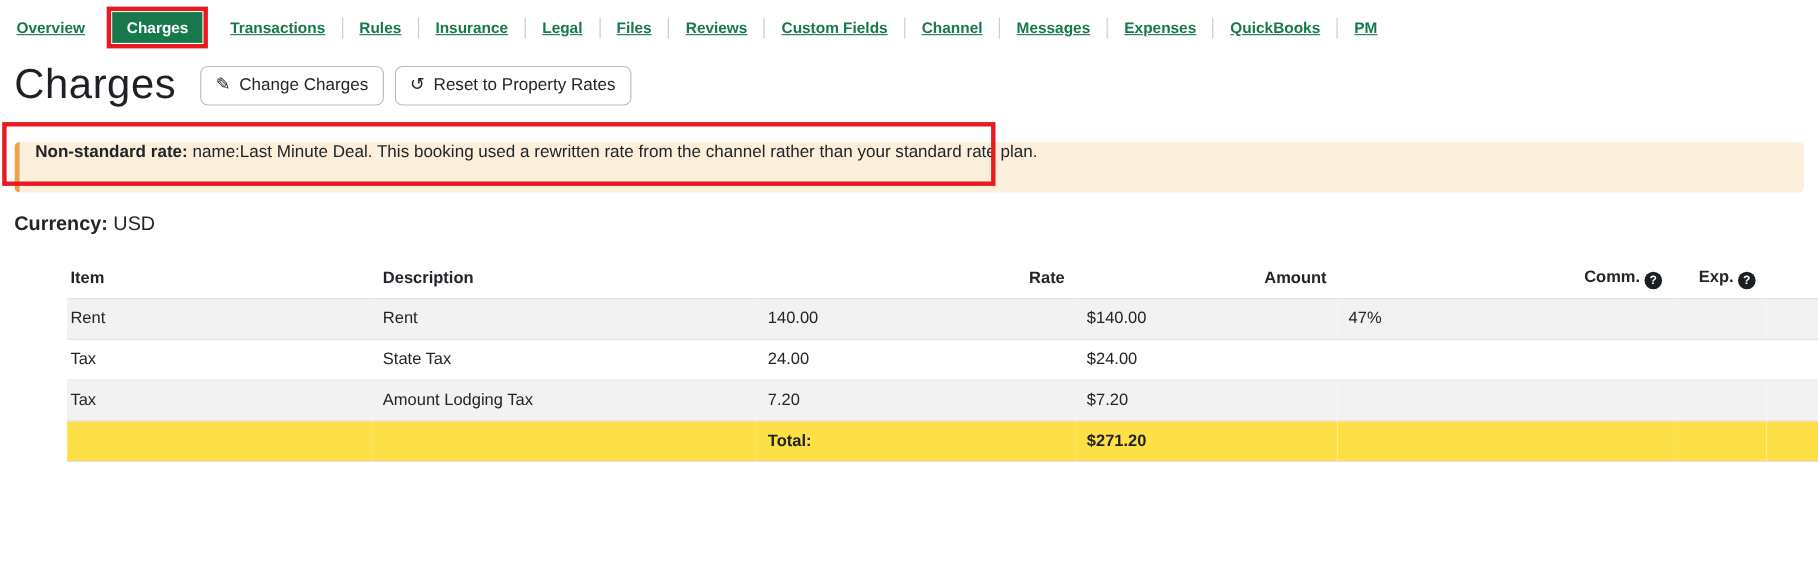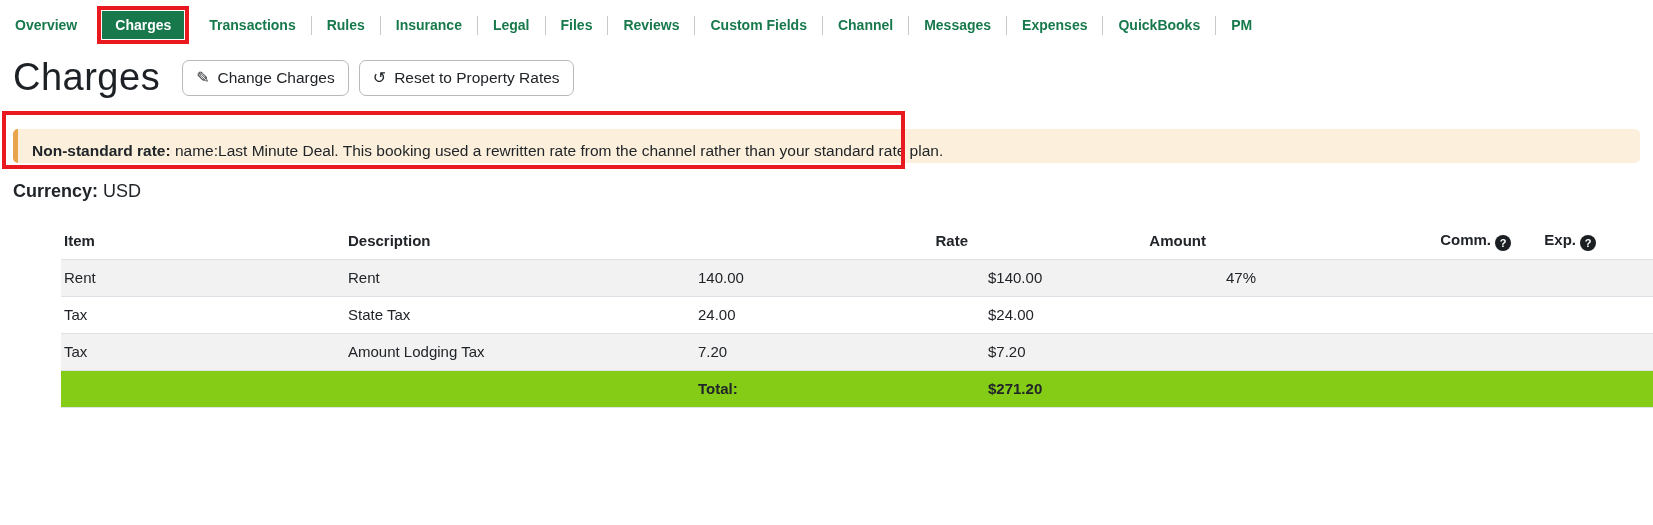--- a/index.html
+++ b/index.html
@@ -18,21 +18,21 @@
     width:1653px;height:525px;overflow:hidden;
     font-family:"Liberation Sans", sans-serif;
     color:var(--text_dark);
   }
   .page{padding:6px 13px 0 13px;}
 
   
   .nav{display:flex;align-items:center;flex-wrap:nowrap;min-height:30px;}
   .nav-link{
     font-size:14px;font-weight:bold;color:var(--accent_green);
-    cursor:pointer;white-space:nowrap;
+    text-decoration:underline;cursor:pointer;white-space:nowrap;
     padding:0 2px;margin:0 10px;
   }
   .nav-link:first-child{margin-left:0;}
   .nav-link.active{
     background:var(--accent_green);color:#fff;text-decoration:none;
     padding:6px 13px;margin:0;
   }
   .annotation-ring{
     display:inline-flex;border:4px solid var(--annotation_red);
     padding:1px;margin:0 8px;
@@ -56,22 +56,22 @@
 
   
   .intro{margin-top:28px;font-size:15.5px;line-height:18px;}
 
   
   .alert-wrap{position:relative;margin-top:30px;}
   .alert{
     background:var(--alert_bg);
     border-left:5px solid var(--alert_accent);
     border-radius:5px;
-    padding:12px 14px;font-size:15.5px;line-height:20px;
-    height:34px;
+    padding:0 14px;font-size:15.5px;line-height:20px;
+    height:46px;
   }
   .alert b{font-weight:bold;}
   .alert-annotation{
     position:absolute;left:-11px;top:-18px;
     width:903px;height:58px;
     border:4px solid var(--annotation_red);
     pointer-events:none;
   }
 
   
@@ -86,21 +86,21 @@
   table.charges th, table.charges td{
     padding:8px 10px;line-height:20px;
     border-bottom:1px solid var(--border_gray);
     overflow:hidden;white-space:nowrap;
   }
   table.charges th{font-weight:bold;text-align:left;}
   table.charges th:first-child, table.charges td:first-child{padding-left:3px;}
   .right{text-align:left;}
   table.charges th.right{text-align:right;}
   tbody tr:nth-child(odd){background:var(--stripe_gray);}
-  tfoot td{font-weight:bold;background:#84cc16;}
+  tfoot td{font-weight:bold;background:#fde047;}
   .help{
     display:inline-flex;align-items:center;justify-content:center;
     width:16px;height:16px;border-radius:50%;
     background:#1b1e22;color:#fff;font-size:11px;font-weight:bold;
     vertical-align:-2px;margin-left:4px;cursor:pointer;
   }
 </style>
 </head>
 <body>
 

